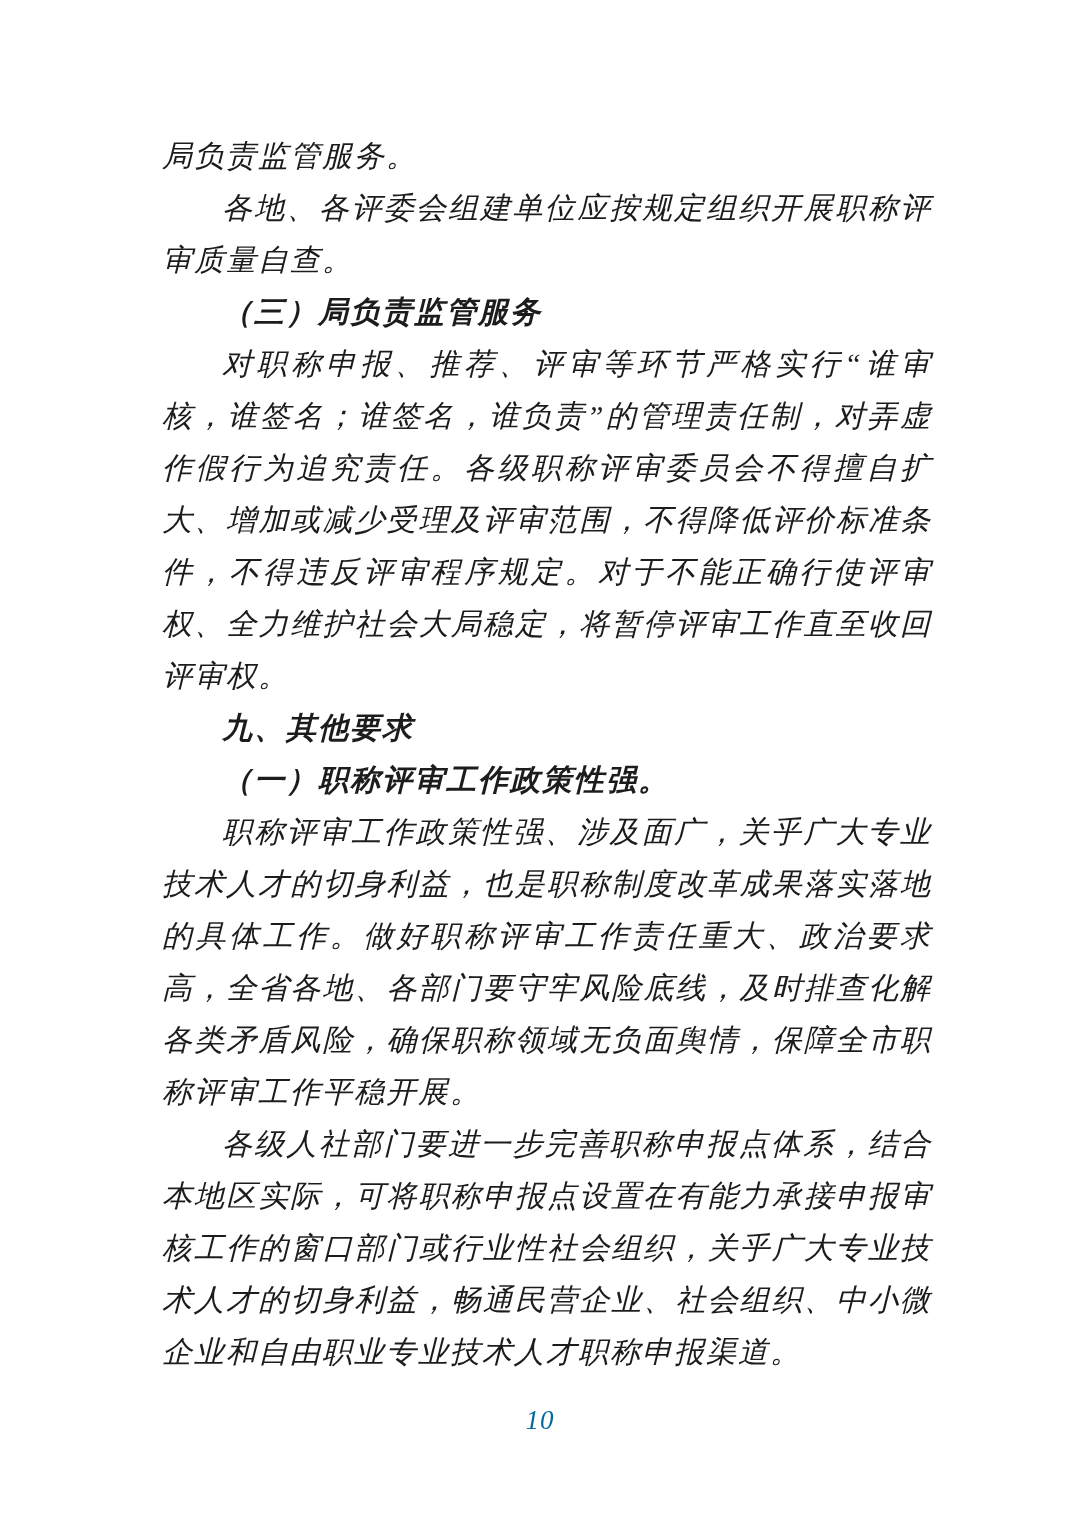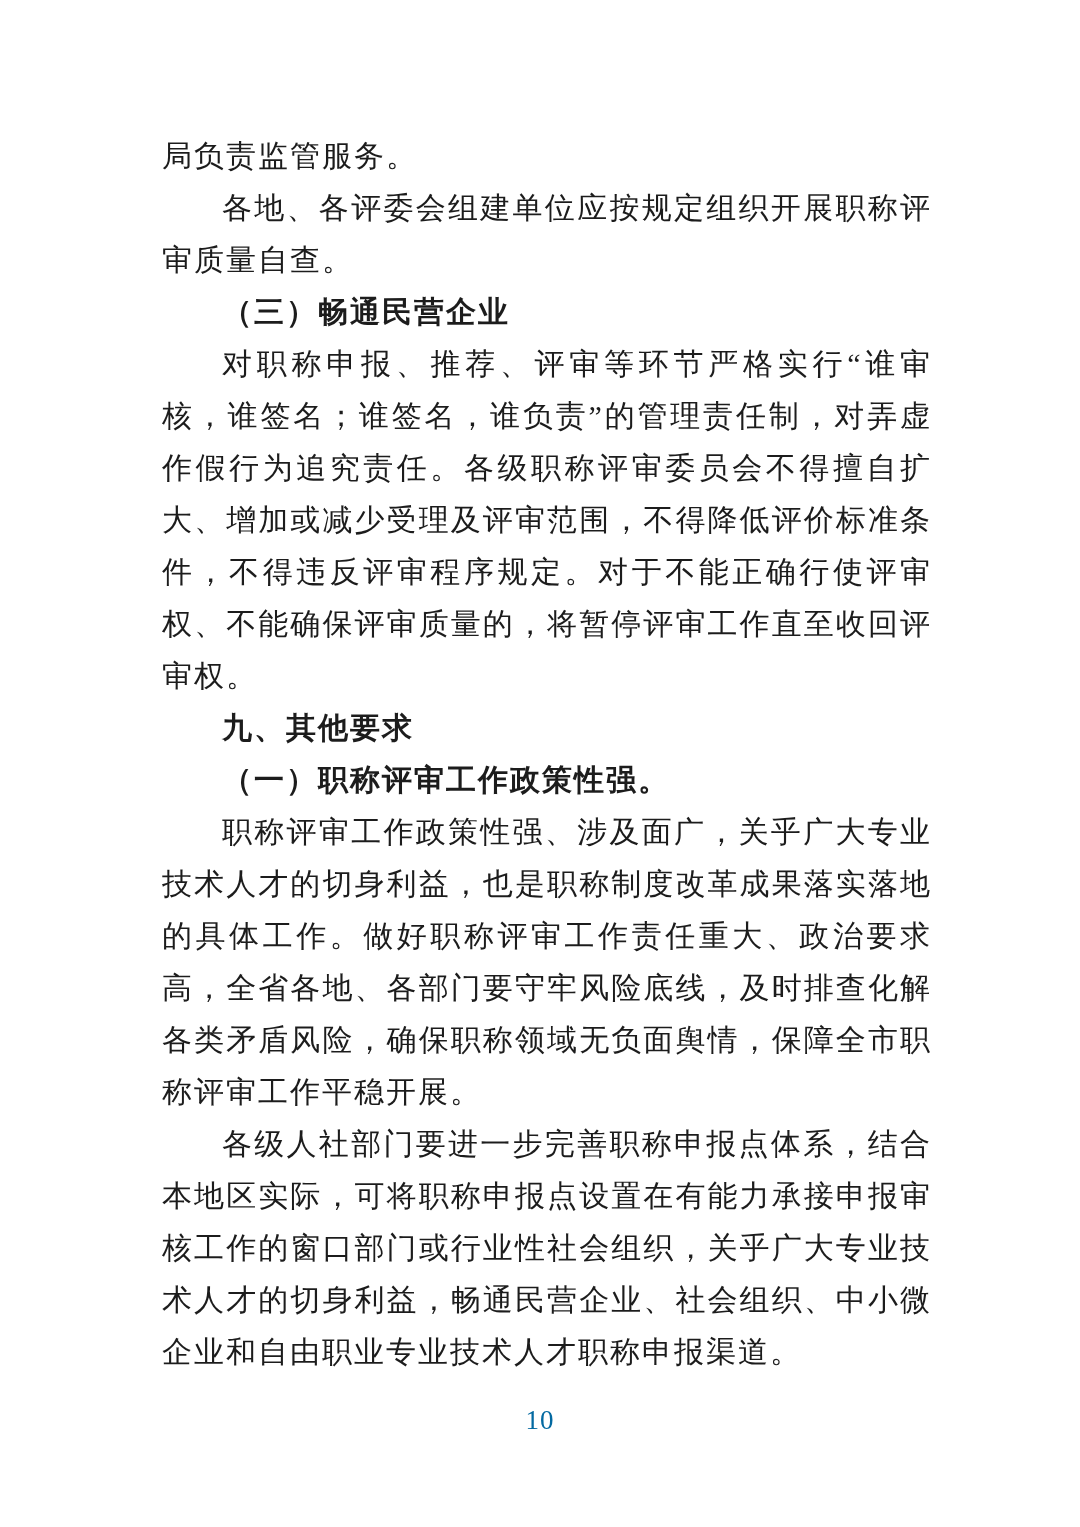--- a/index.html
+++ b/index.html
@@ -8,20 +8,21 @@
     background: #ffffff;
   }
   .page {
     position: relative;
     width: 1080px;
     height: 1527px;
     background: #ffffff;
     color: #1c1c1c;
     font-family: "Liberation Serif", "DejaVu Serif", serif;
     overflow: hidden;
+    font-style: italic;
   }
   .content {
     position: absolute;
     left: 162px;
     top: 130px;
     width: 770px;
     font-size: 30px;
     line-height: 52px;
     letter-spacing: 2px;
     text-align: justify;
@@ -52,22 +53,22 @@
     color: #0369a1;
   }
 </style>
 </head>
 <body>
 
 <div class="page">
   <div class="content">
     <p class="block">局负责监管服务。</p>
     <p class="block indent">各地、各评委会组建单位应按规定组织开展职称评审质量自查。</p>
-    <p class="block indent h-kai">（三）畅通民营企业</p>
-    <p class="block indent">对职称申报、推荐、评审等环节严格实行“谁审核，谁签名；谁签名，谁负责”的管理责任制，对弄虚作假行为追究责任。各级职称评审委员会不得擅自扩大、增加或减少受理及评审范围，不得降低评价标准条件，不得违反评审程序规定。对于不能正确行使评审权、不能确保评审质量的，将暂停评审工作直至收回评审权。</p>
+    <p class="block indent h-kai">（三）局负责监管服务</p>
+    <p class="block indent">对职称申报、推荐、评审等环节严格实行“谁审核，谁签名；谁签名，谁负责”的管理责任制，对弄虚作假行为追究责任。各级职称评审委员会不得擅自扩大、增加或减少受理及评审范围，不得降低评价标准条件，不得违反评审程序规定。对于不能正确行使评审权、全力维护社会大局稳定，将暂停评审工作直至收回评审权。</p>
     <p class="block indent h-hei">九、其他要求</p>
     <p class="block indent h-kai">（一）职称评审工作政策性强。</p>
     <p class="block indent">职称评审工作政策性强、涉及面广，关乎广大专业技术人才的切身利益，也是职称制度改革成果落实落地的具体工作。做好职称评审工作责任重大、政治要求高，全省各地、各部门要守牢风险底线，及时排查化解各类矛盾风险，确保职称领域无负面舆情，保障全市职称评审工作平稳开展。</p>
     <p class="block indent">各级人社部门要进一步完善职称申报点体系，结合本地区实际，可将职称申报点设置在有能力承接申报审核工作的窗口部门或行业性社会组织，关乎广大专业技术人才的切身利益，畅通民营企业、社会组织、中小微企业和自由职业专业技术人才职称申报渠道。</p>
   </div>
 
   <div class="page-number">10</div>
 </div>
 
 </body></html>

